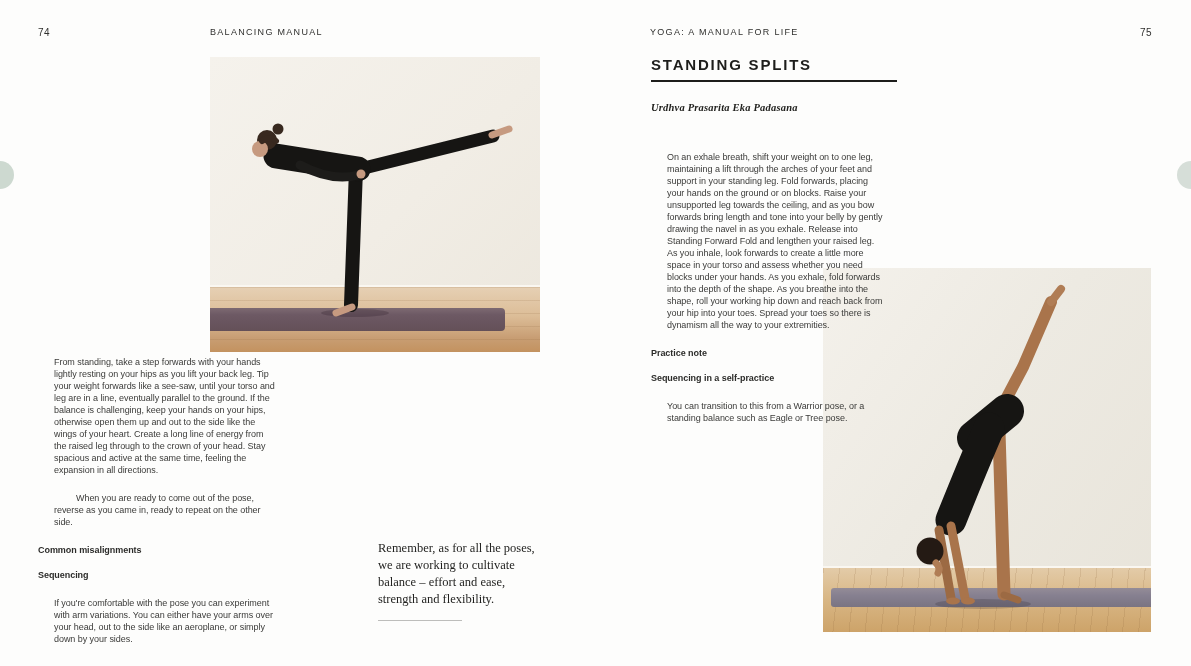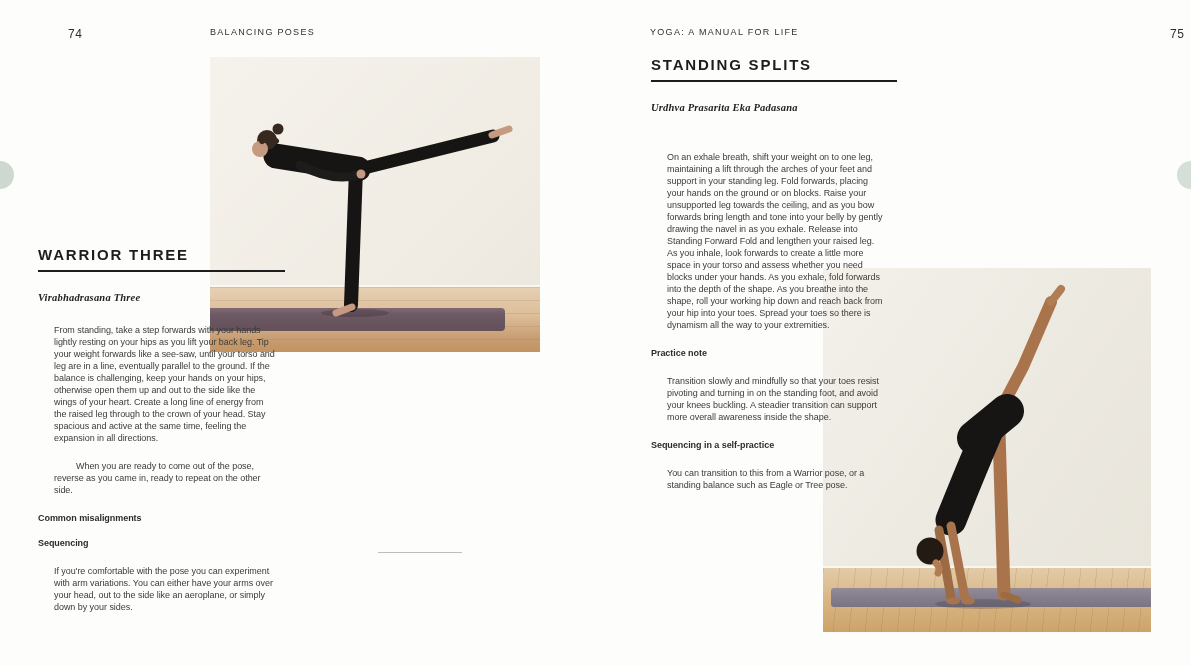--- a/index.html
+++ b/index.html
@@ -7,21 +7,21 @@
   .spread {
     position:relative; width:1191px; height:666px;
     background:#fdfdfc; overflow:hidden;
     font-family:"Liberation Sans", sans-serif; color:#3c3c3a;
   }
   
   .runhead {
     position:absolute; top:27px; font-size:9px; letter-spacing:1.3px;
     color:#2f2f2d; font-weight:500;
   }
-  .pageno { position:absolute; top:27px; font-size:12px; letter-spacing:0.5px; color:#2f2f2d;margin-left:30px; }
+  .pageno { position:absolute; top:27px; font-size:10px; letter-spacing:0.5px; color:#2f2f2d; }
   
   .title { font-size:15px; font-weight:700; letter-spacing:1.8px; color:#1d1d1b; }
   .title-rule { height:2px; background:#1d1d1b; margin-top:7px; }
   .subtitle {
     font-family:"Liberation Serif", serif; font-style:italic; font-weight:600;
     font-size:10.5px; color:#22221f; margin-top:20px; letter-spacing:0.2px;
   }
   
   .bodycol { position:absolute; z-index:3; font-size:9px; line-height:12px; letter-spacing:-0.05px; color:#3b3b39; }
   .bodycol p { margin:16px; }
@@ -81,21 +81,21 @@
 <body>
 
 <div class="spread">
 
   <div class="tab-circle tab-left"></div>
   <div class="tab-circle tab-right"></div>
 
   <section class="abs" style="left:0;top:0;width:595px;height:666px;">
 
     <span class="pageno" style="left:38px;">74</span>
-    <span class="runhead" style="left:210px;">BALANCING POSES</span>
+    <span class="runhead" style="left:210px;">BALANCING MANUAL</span>
 
     <figure class="photo photo-warrior">
       <div class="wall"></div>
       <div class="skirt"></div>
       <div class="floor"></div>
       <div class="mat"></div>
       <svg viewBox="0 0 330 295" aria-hidden="true">
         <ellipse cx="145" cy="256" rx="34" ry="4" fill="rgba(40,25,35,.25)"></ellipse>
 
         <path d="M150 112 L283 79" stroke="#161513" stroke-width="13" stroke-linecap="round" fill="none"></path>
@@ -109,35 +109,31 @@
         <path d="M90 108 Q122 125 148 118" stroke="#1d1c1a" stroke-width="9" stroke-linecap="round" fill="none"></path>
         <circle cx="151" cy="117" r="4.5" fill="#c69a80"></circle>
 
         <circle cx="68" cy="72" r="5.5" fill="#38291f"></circle>
         <circle cx="57" cy="83" r="10" fill="#38291f"></circle>
         <circle cx="50" cy="92" r="8" fill="#c69a80"></circle>
         <path d="M52 84 Q60 78 66 84" stroke="#38291f" stroke-width="6" stroke-linecap="round" fill="none"></path>
       </svg>
     </figure>
 
-    <div class="abs" style="left:38px;top:246px;width:247px;z-index:3;">
-      <h1 class="title">WARRIOR THREE</h1>
-      <div class="title-rule"></div>
-      <div class="subtitle">Virabhadrasana Three</div>
-    </div>
 
-    <div class="bodycol" style="left:38px;top:308px;width:256px;">
+    <div class="bodycol" style="left:38px;top:340px;width:256px;">
       <p>From standing, take a step forwards with your hands lightly resting on your hips as you lift your back leg. Tip your weight forwards like a see-saw, until your torso and leg are in a line, eventually parallel to the ground. If the balance is challenging, keep your hands on your hips, otherwise open them up and out to the side like the wings of your heart. Create a long line of energy from the raised leg through to the crown of your head. Stay spacious and active at the same time, feeling the expansion in all directions.</p>
       <p class="indented">When you are ready to come out of the pose, reverse as you came in, ready to repeat on the other side.</p>
       <h4 class="subhead">Common misalignments</h4>
       <h4 class="subhead">Sequencing</h4>
       <p>If you're comfortable with the pose you can experiment with arm variations. You can either have your arms over your head, out to the side like an aeroplane, or simply down by your sides.</p>
     </div>
 
     <div class="quote">
+      <p>Remember, as for all the poses, we are working to cultivate balance – effort and ease, strength and flexibility.</p>
       <div class="quote-rule"></div>
     </div>
   </section>
 
   <section class="abs" style="left:595px;top:0;width:596px;height:510px;">
 
     <span class="runhead" style="left:55px;">YOGA: A MANUAL FOR LIFE</span>
     <span class="pageno" style="left:545px;">75</span>
 
     <div class="abs" style="left:56px;top:56px;width:246px;z-index:3;">
@@ -170,19 +166,18 @@
         <ellipse cx="145" cy="333" rx="7" ry="3.5" fill="#a9744b"></ellipse>
 
         <circle cx="107" cy="283" r="13.5" fill="#241a14"></circle>
         <path d="M113 295 Q118 300 115 305" stroke="#b07d55" stroke-width="7" stroke-linecap="round" fill="none"></path>
       </svg>
     </figure>
 
     <div class="bodycol" style="left:56px;top:135px;width:250px;">
       <p>On an exhale breath, shift your weight on to one leg, maintaining a lift through the arches of your feet and support in your standing leg. Fold forwards, placing your hands on the ground or on blocks. Raise your unsupported leg towards the ceiling, and as you bow forwards bring length and tone into your belly by gently drawing the navel in as you exhale. Release into Standing Forward Fold and lengthen your raised leg. As you inhale, look forwards to create a little more space in your torso and assess whether you need blocks under your hands. As you exhale, fold forwards into the depth of the shape. As you breathe into the shape, roll your working hip down and reach back from your hip into your toes. Spread your toes so there is dynamism all the way to your extremities.</p>
       <h4 class="subhead">Practice note</h4>
-      <p>Transition slowly and mindfully so that your toes resist pivoting and turning in on the standing foot, and avoid your knees buckling. A steadier transition can support more overall awareness inside the shape.</p>
       <h4 class="subhead">Sequencing in a self-practice</h4>
       <p>You can transition to this from a Warrior pose, or a standing balance such as Eagle or Tree pose.</p>
     </div>
   </section>
 
 </div>
 
 </body></html>

